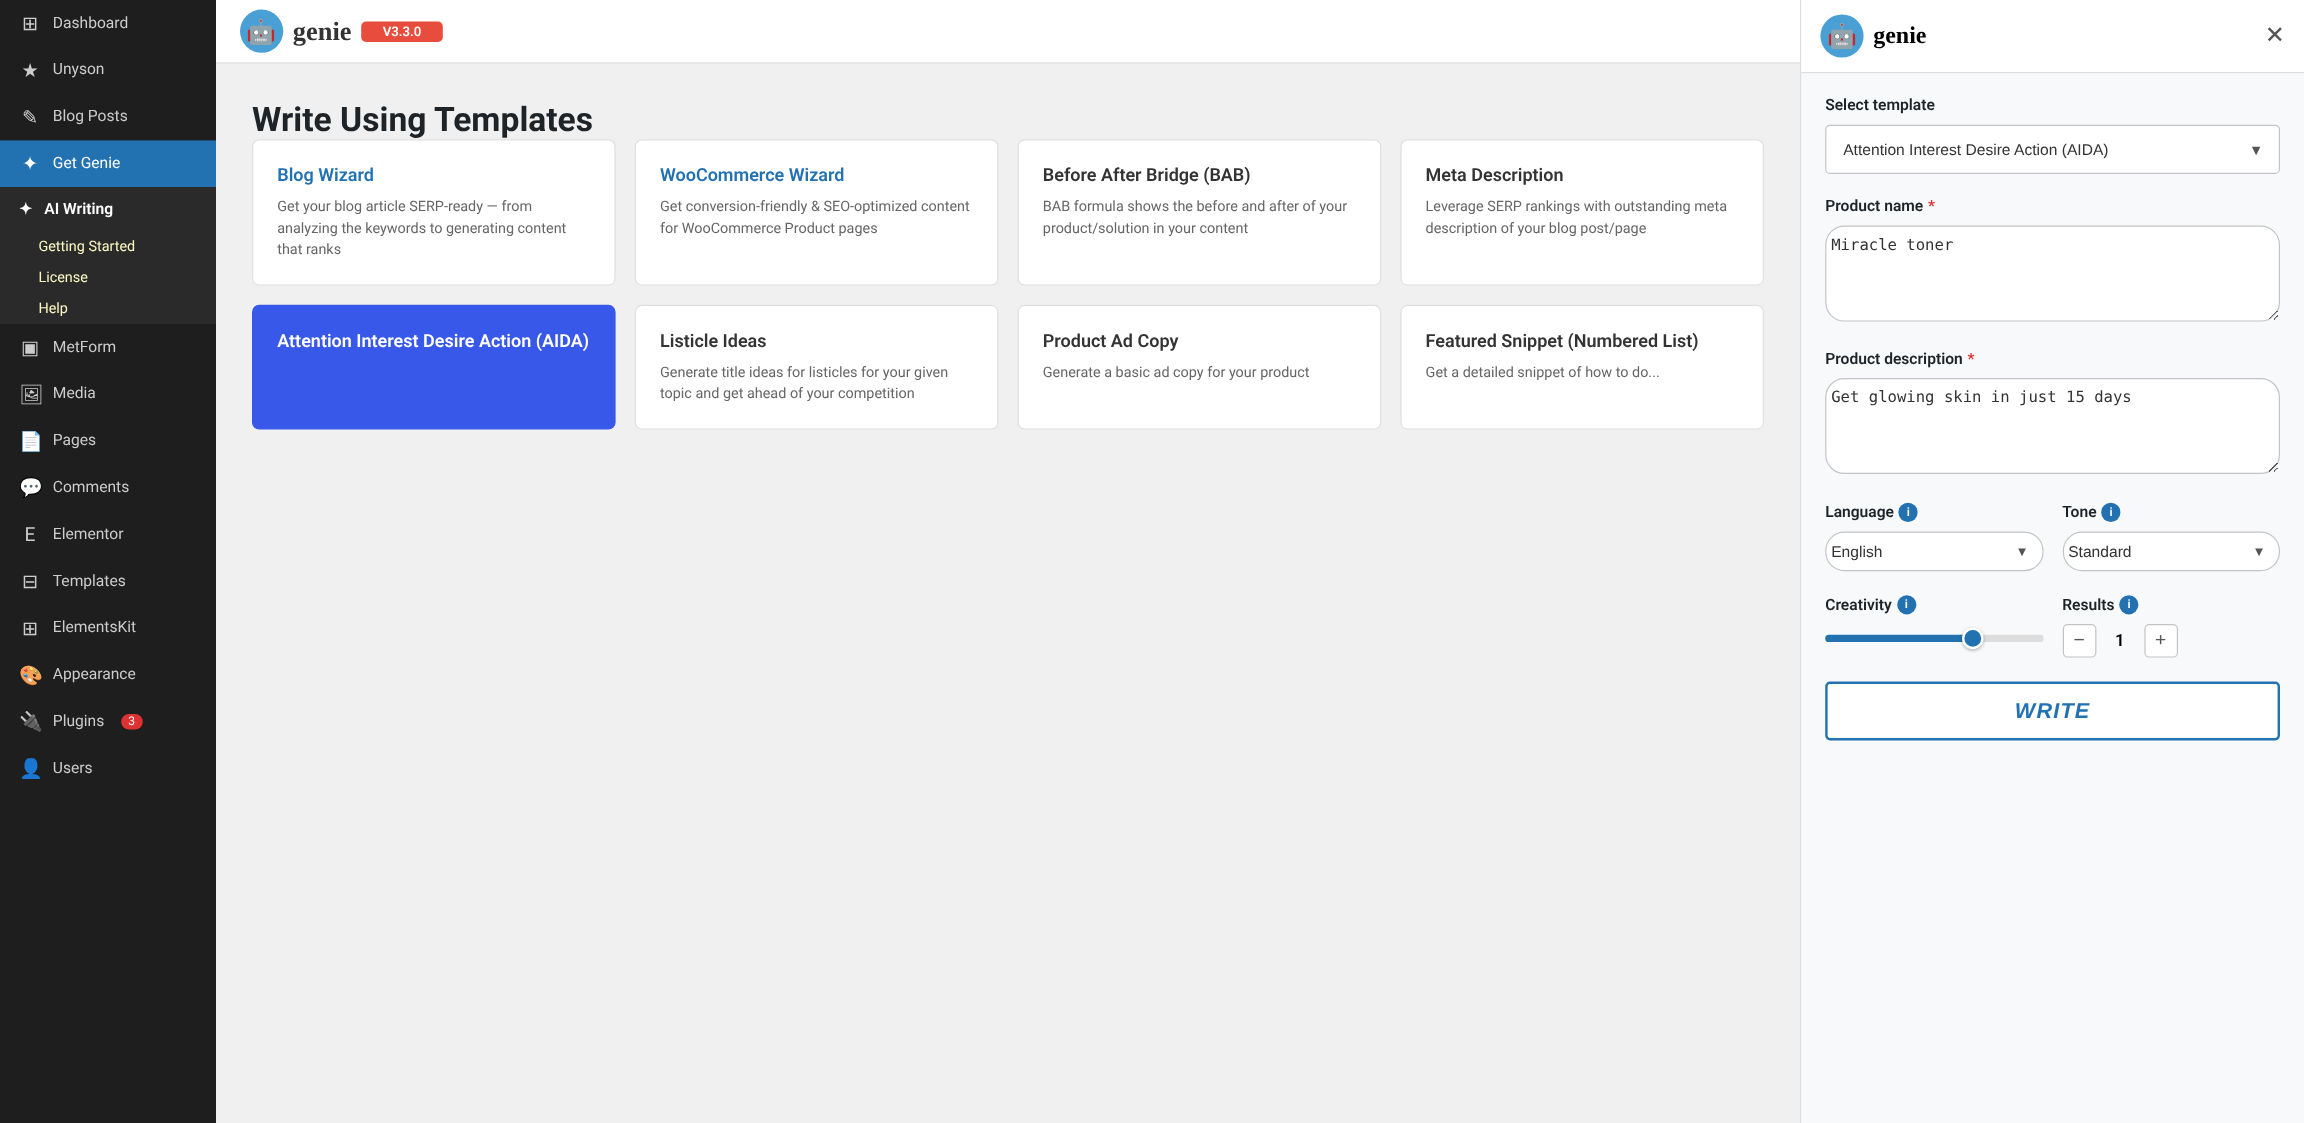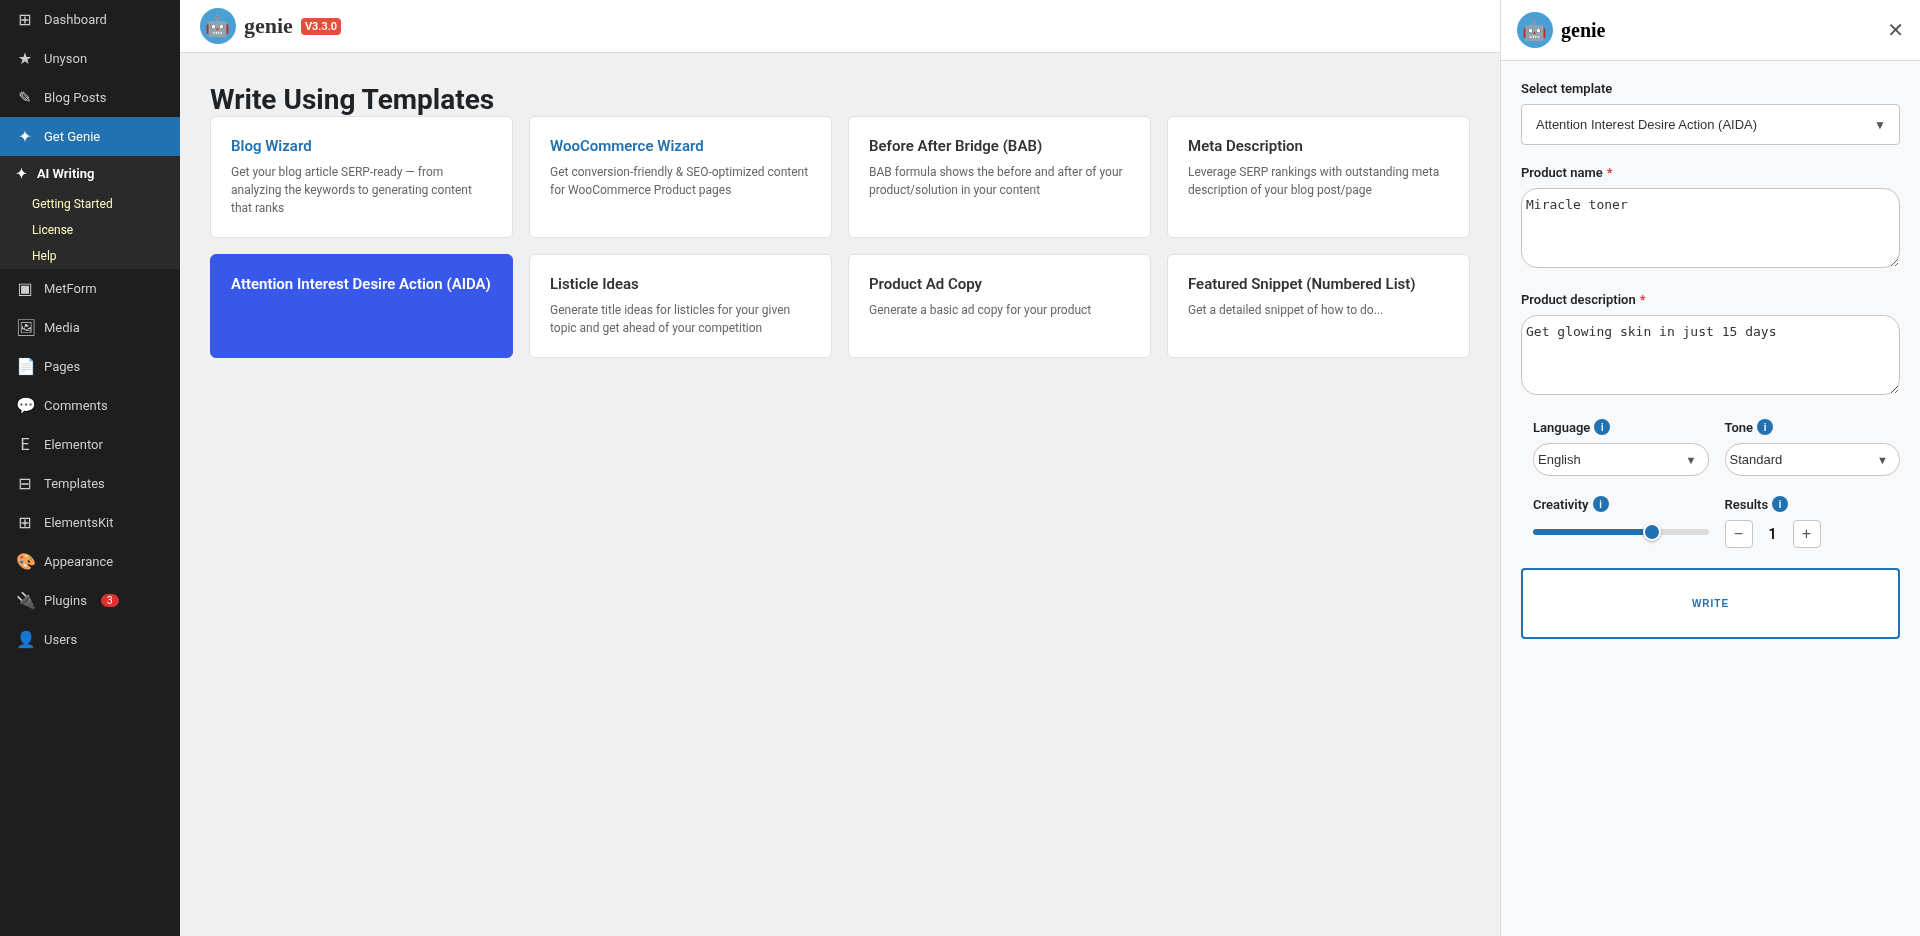--- a/index.html
+++ b/index.html
@@ -65,21 +65,21 @@
     .page-header {
       background: #fff;
       border-bottom: 1px solid #ddd;
       padding: 8px 20px;
       display: flex;
       align-items: center;
       gap: 12px;
     }
     .genie-logo { display: flex; align-items: center; gap: 8px; }
     .genie-logo-text { font-size: 22px; font-weight: 700; color: #333; font-family: serif; }
-    .version-badge { background: #e74c3c; color: #fff; border-radius: 4px; font-size: 11px; padding: 2px 4px; font-weight: 600; }
+    .version-badge { background: #e74c3c; color: #fff; border-radius: 4px; font-size: 11px; padding: 2px 18px; font-weight: 600; }
 
     .templates-content {
       padding: 30px 30px;
     }
     .templates-title {
       font-size: 28px;
       font-weight: 700;
       color: #1d2327;
     }
     .templates-grid {
@@ -158,21 +158,21 @@
       content: '▼';
       position: absolute;
       right: 12px;
       top: 50%;
       transform: translateY(-50%);
       font-size: 11px;
       color: #555;
       pointer-events: none;
     }
 
-    .two-col { display: grid; grid-template-columns: 1fr 1fr; gap: 16px; margin-left: 12px; }
+    .two-col { display: grid; grid-template-columns: 1fr 1fr; gap: 16px; }
 
     .info-icon {
       display: inline-flex;
       align-items: center;
       justify-content: center;
       width: 16px;
       height: 16px;
       border-radius: 50%;
       background: #2271b1;
       color: #fff;
@@ -228,27 +228,28 @@
       min-width: 24px;
       text-align: center;
     }
 
     
     .write-btn {
       width: 100%;
       background: #fff;
       border: 2px solid #2271b1;
       color: #2271b1;
-      padding: 28px;
-      font-size: 10px;
+      padding: 12px;
+      font-size: 18px;
       font-weight: 700;
       border-radius: 4px;
       cursor: pointer;
       letter-spacing: 1px;
       text-transform: uppercase;
+      font-style: italic;
     }
 
     
     .template-select-wrapper { position: relative; }
     .template-select-wrapper::after {
       content: '▼';
       position: absolute;
       right: 14px;
       top: 50%;
       transform: translateY(-50%);

